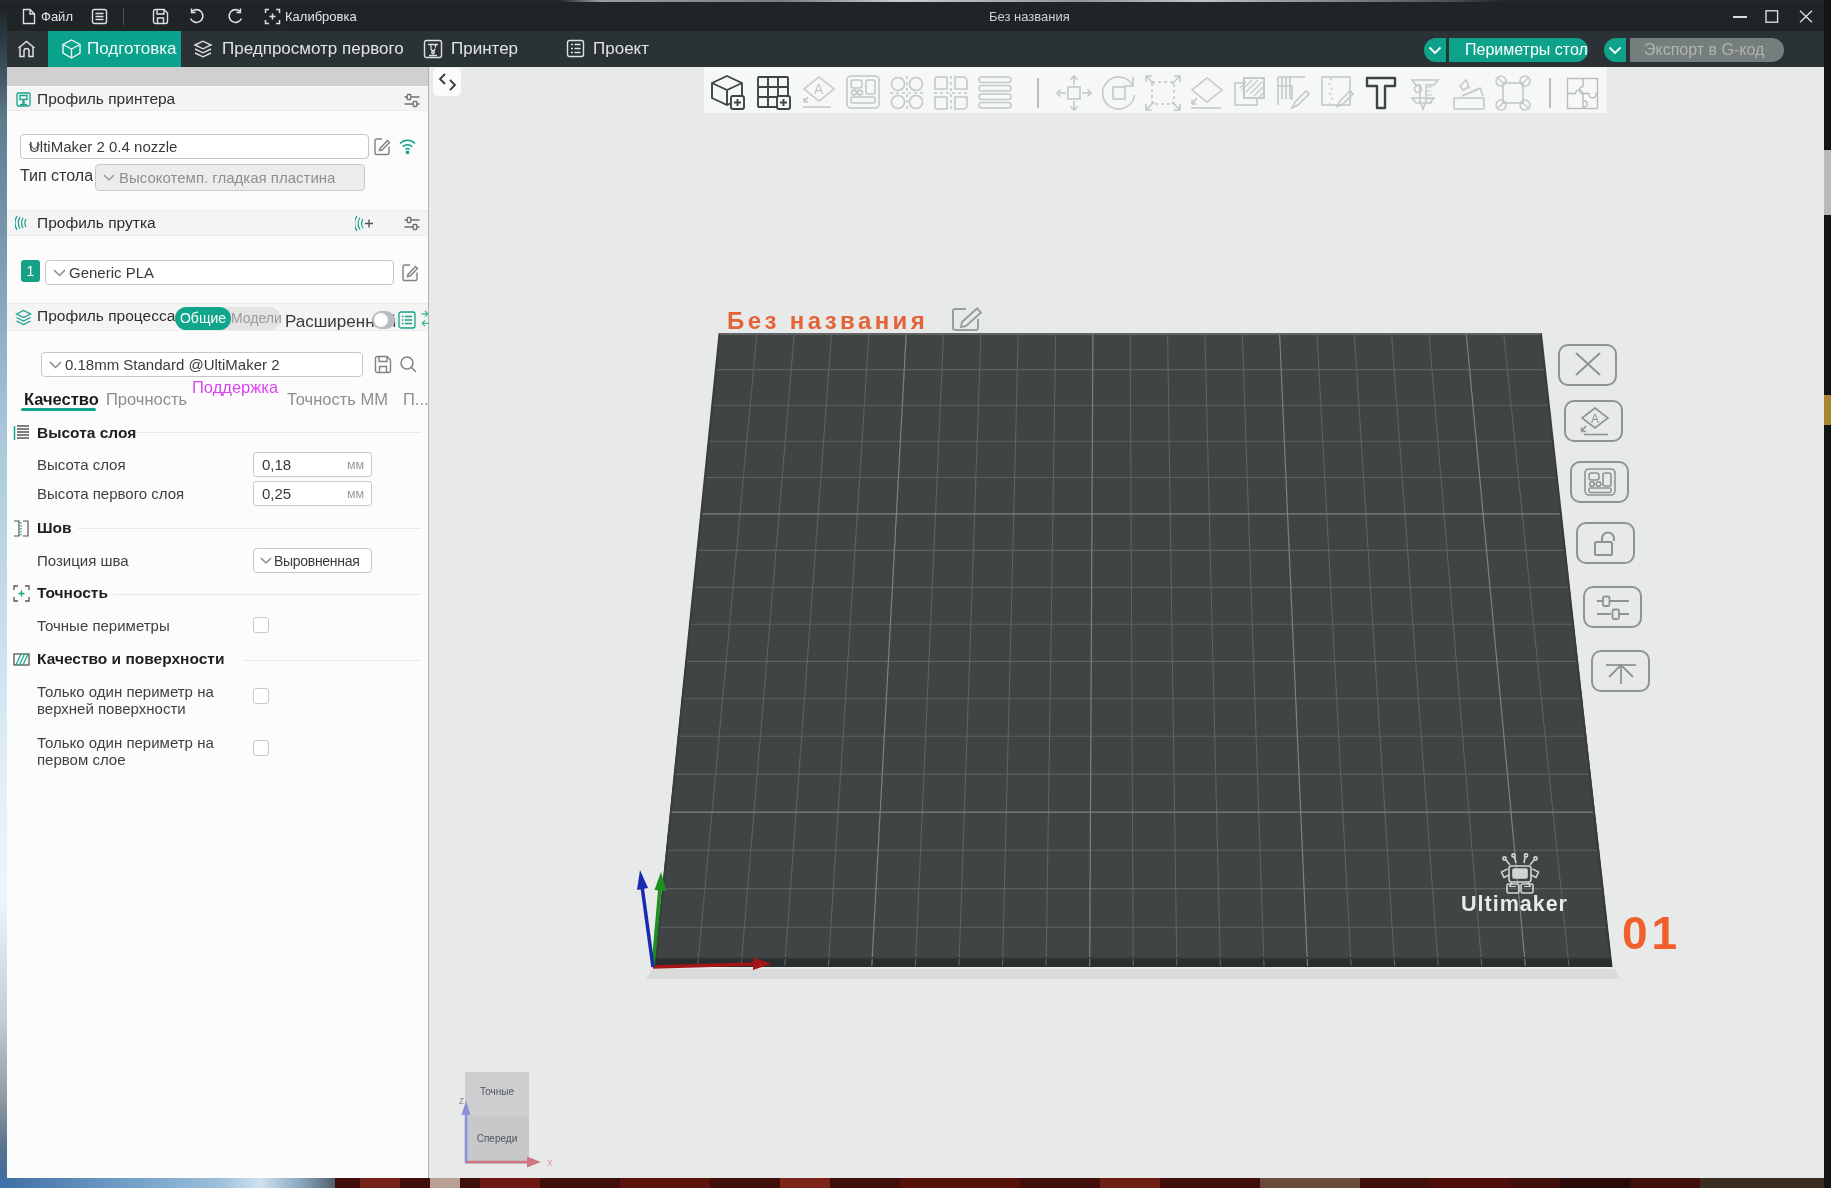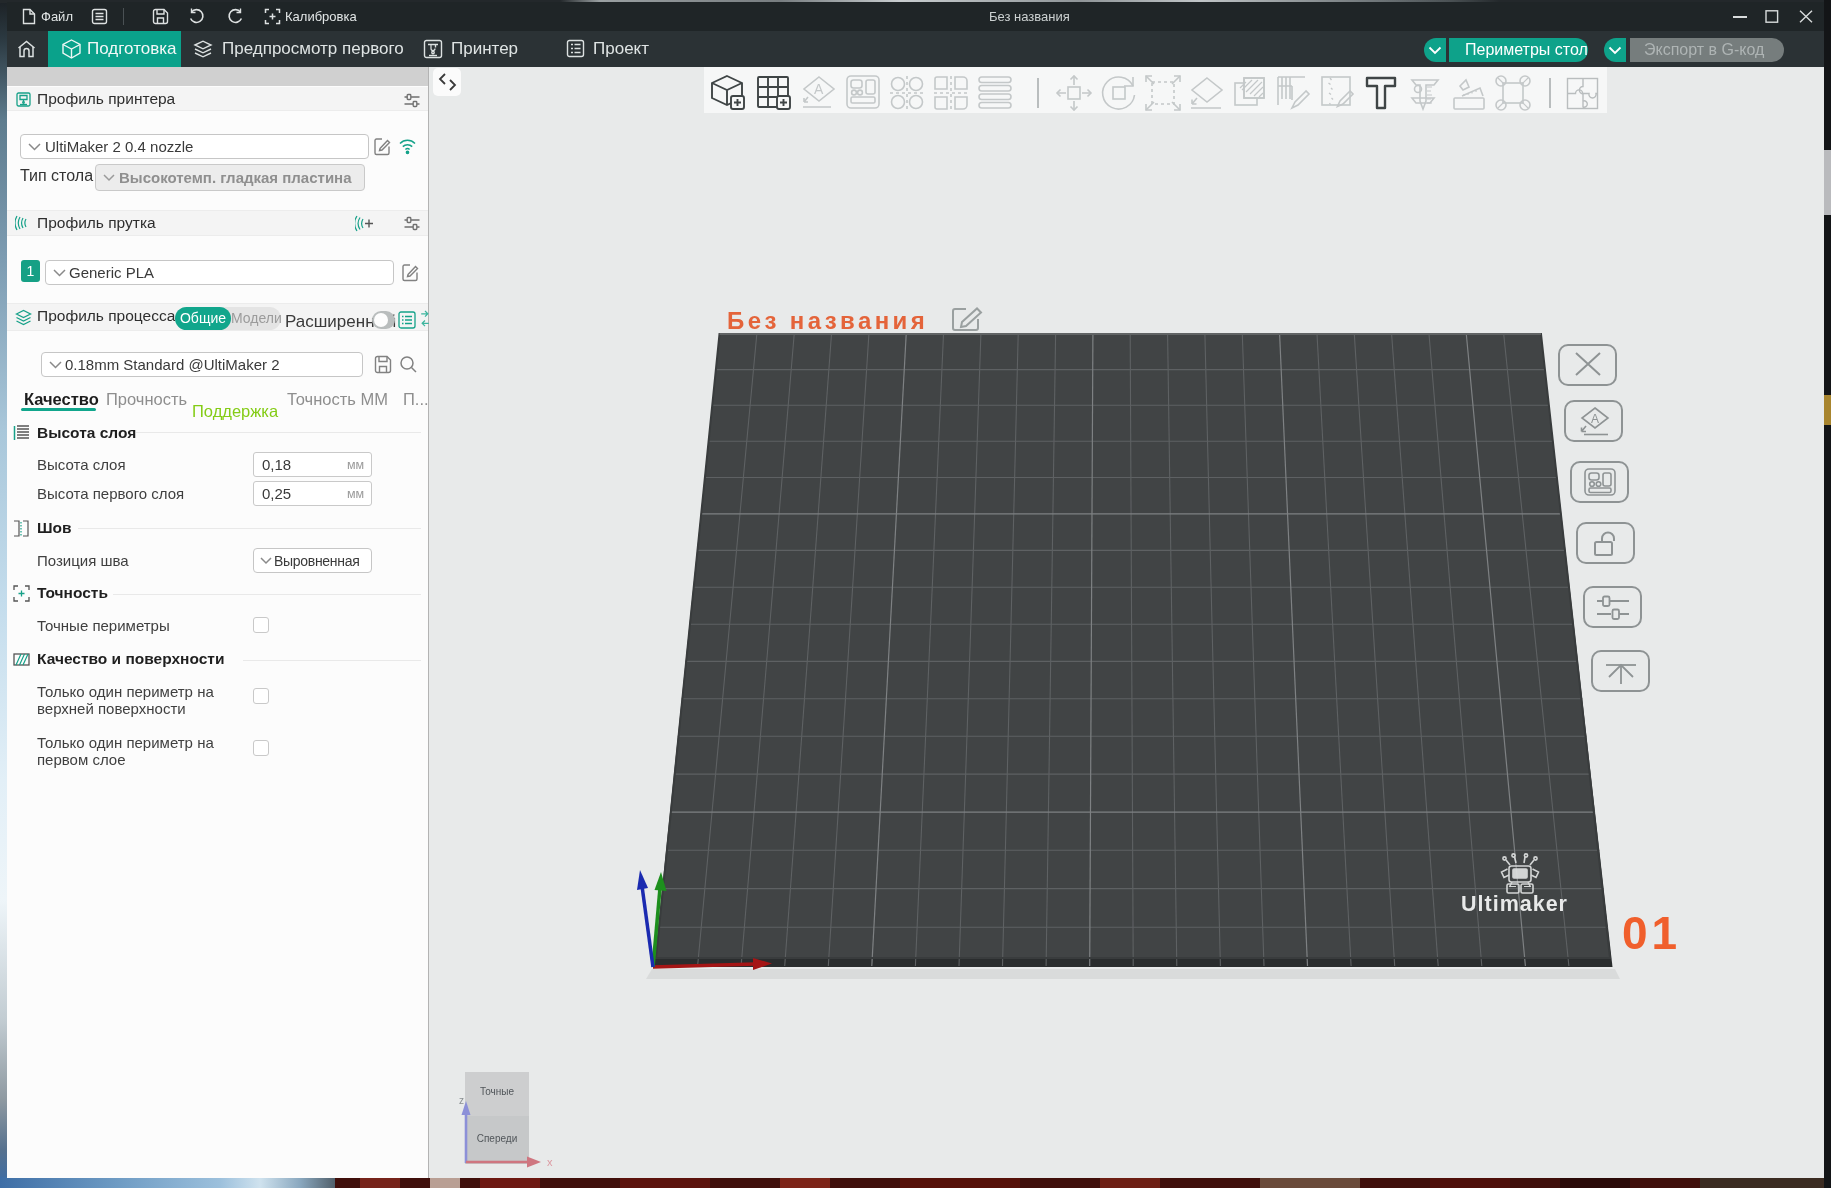--- a/index.html
+++ b/index.html
@@ -23,21 +23,21 @@
 #tab-active { left:48px; top:31px; width:133px; height:36px; background:#0aa28b; }
 
 #sb-topstrip { left:7px; top:67px; width:421px; height:19px; background:#d0d0d0; }
 #sidebar { left:7px; top:86px; width:421px; height:1092px; background:#fcfcfc; }
 #sb-border { left:428px; top:67px; width:1px; height:1111px; background:#b3b3b3; }
 .hdr { position:absolute; left:7px; width:421px; background:#f4f4f4; }
 .hdr-t { position:absolute; font-size:15.5px; color:#2e2e2e; }
 .combo { position:absolute; background:#fff; border:1px solid #c6c6c6; border-radius:4px; }
 .combo-gray { background:#ececec; border:1px solid #c9c9c9; }
 .ctext { position:absolute; font-size:15px; color:#3a3a3a; white-space:nowrap; }
-.gtext { color:#8f8f8f;font-weight:bold; }
+.gtext { color:#8f8f8f; }
 .lbl { position:absolute; font-size:15px; color:#3f3f3f; white-space:nowrap; }
 .sechead { position:absolute; font-size:15.5px; font-weight:bold; color:#1f1f1f; white-space:nowrap; }
 .divline { position:absolute; height:1px; background:#e9e9e9; }
 .input { position:absolute; background:#fff; border:1px solid #c9c9c9; border-radius:3px; }
 .unit { position:absolute; font-size:12.5px; color:#9a9a9a; }
 .cbox { position:absolute; width:16px; height:16px; background:#fff; border:1px solid #c9c9c9; border-radius:3px; }
 
 #viewport { left:429px; top:67px; width:1395px; height:1111px; background:#e8eaea; }
 #vtoolbar { left:704px; top:67px; width:903px; height:46px; background:#f6f7f7; }
 #collapse-btn { left:433px; top:68px; width:28px; height:28px; background:#fbfbfb; border-radius:5px; }
@@ -164,21 +164,21 @@
 <svg class="abs" style="left:404px;top:93px" width="16" height="15" viewBox="0 0 16 15" fill="none" stroke="#6f6f6f" stroke-width="1.3">
   <path d="M0.5 4 h3 M7 4 h8.5 M0.5 11 h8.5 M13 11 h2.5"></path>
     <rect x="3.2" y="1.5" width="3.6" height="5" rx="0.8"></rect>
     <rect x="9.2" y="8.5" width="3.6" height="5" rx="0.8"></rect>
 </svg>
 
 <div class="combo" style="left:20px;top:134px;width:349px;height:25px"></div>
 <svg class="abs" style="left:28px;top:143px" width="13" height="8" viewBox="0 0 13 8" fill="none" stroke="#8a8a8a" stroke-width="1.5">
     <path d="M1 1 L6.5 6.5 L12 1"></path>
   </svg>
-<div class="ctext" style="left:45px;top:138px">UltiMaker 2 0.4 nozzle</div>
+<div class="ctext" style="left:29px;top:138px">UltiMaker 2 0.4 nozzle</div>
 <svg class="abs" style="left:372px;top:136px" width="20" height="20" viewBox="0 0 20 20" fill="none" stroke="#818181" stroke-width="1.4">
   <path d="M17 10.5 V17 a1.5 1.5 0 0 1 -1.5 1.5 H4.5 A1.5 1.5 0 0 1 3 17 V4.5 A1.5 1.5 0 0 1 4.5 3 H10"></path>
   <path d="M8 12.5 L15.5 4.5 L17.5 6.5 L10 14 L7.5 14.5 Z"></path>
 </svg>
 <svg class="abs" style="left:398px;top:137px" width="19" height="18" viewBox="0 0 19 18" fill="none" stroke="#14a289" stroke-width="1.5">
   <path d="M2 6.5 a10.5 10.5 0 0 1 15 0"></path>
     <path d="M4.8 9.6 a6.6 6.6 0 0 1 9.4 0"></path>
     <path d="M7.4 12.5 a3 3 0 0 1 4.2 0"></path>
     <circle cx="9.5" cy="15.3" r="1.1" fill="#14a289"></circle>
 </svg>
@@ -247,21 +247,21 @@
   <path d="M5 2 V6.5 h8 V2 M5.5 17 v-5.5 h7 V17"></path>
 </svg>
 <svg class="abs" style="left:399px;top:355px" width="19" height="19" viewBox="0 0 19 19" fill="none" stroke="#818181" stroke-width="1.5">
   <circle cx="8" cy="8" r="6"></circle>
     <path d="M12.5 12.5 L17 17"></path>
 </svg>
 
 <div class="abs" style="left:24px;top:390px;font-size:16.5px;font-weight:bold;color:#1d1d1d">Качество</div>
 <div class="abs" style="left:21px;top:408px;width:75px;height:3px;background:#11a68c;border-radius:2px"></div>
 <div class="abs" style="left:106px;top:390px;font-size:16.5px;color:#8e8e8e">Прочность</div>
-<div class="abs" style="left:192px;top:402px;font-size:16.5px;color:#84cc16">Поддержка</div>
+<div class="abs" style="left:192px;top:378px;font-size:16.5px;color:#d946ef">Поддержка</div>
 <div class="abs" style="left:287px;top:390px;font-size:16.5px;color:#8e8e8e">Точность ММ</div>
 <div class="abs" style="left:403px;top:390px;font-size:16.5px;color:#8e8e8e">П...</div>
 
 <svg class="abs" style="left:13px;top:425px" width="17" height="16" viewBox="0 0 17 16" fill="none" stroke="#17a189" stroke-width="1.3">
   <path d="M4 1 h12 M4 4 h12 M4 7 h12 M4 10 h12 M4 13 h12" stroke="#555"></path>
     <path d="M1.5 1 v14" stroke-width="1.5"></path>
 </svg>
 <div class="sechead" style="left:37px;top:424px">Высота слоя</div>
 <div class="divline" style="left:136px;top:432px;width:285px"></div>
 <div class="lbl" style="left:37px;top:456px">Высота слоя</div>

